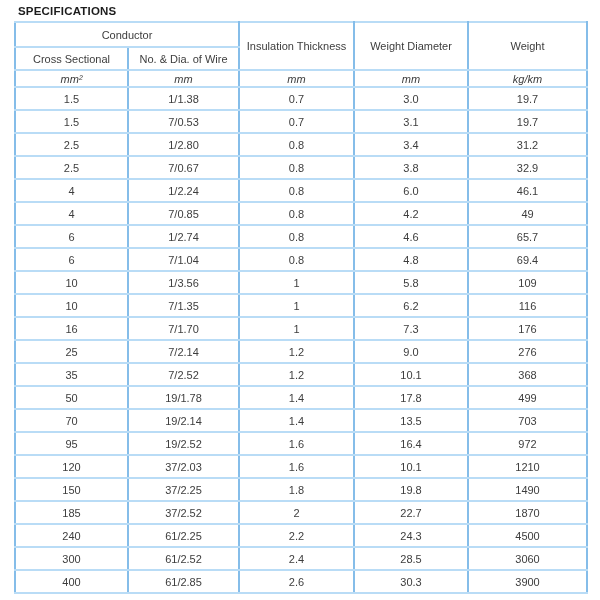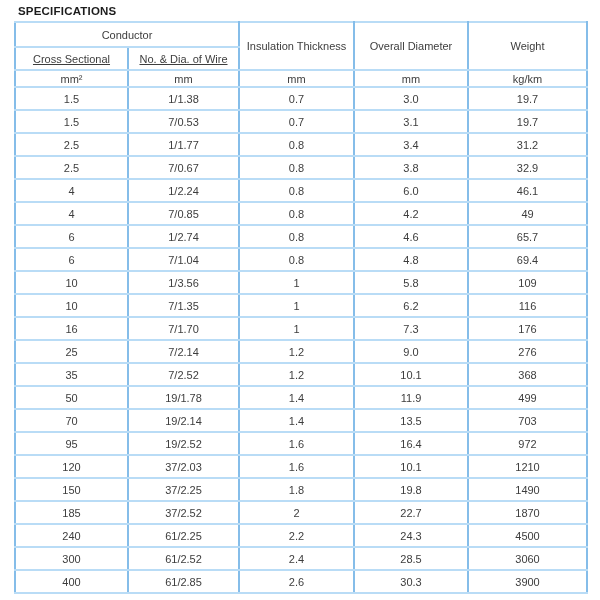--- a/index.html
+++ b/index.html
@@ -39,43 +39,43 @@
     vertical-align: middle;
     font-size: 11px;
     font-weight: normal;
     color: #3d3d3d;
     padding: 0;
     background: #ffffff;
     overflow: hidden;
     white-space: nowrap;
   }
   .spec-table thead tr.group-row th { height: 23px; }
-  .spec-table thead tr.sub-row th   { height: 21px; text-decoration: underline; }
-  .spec-table thead tr.units-row th { height: 15px; }
+  .spec-table thead tr.sub-row th   { height: 21px; }
+  .spec-table thead tr.units-row th { height: 15px; font-style: italic; }
   .spec-table tbody td              { height: 21px; }
 </style>
 </head>
 <body>
 
 <div class="page">
   <h1 class="page-title">SPECIFICATIONS</h1>
 
   <table class="spec-table">
     <colgroup>
       <col style="width:113px">
       <col style="width:111px">
       <col style="width:115px">
       <col style="width:114px">
       <col style="width:119px">
     </colgroup>
     <thead>
       <tr class="group-row">
         <th colspan="2">Conductor</th>
         <th rowspan="2">Insulation Thickness</th>
-        <th rowspan="2">Overall Diameter</th>
+        <th rowspan="2">Weight Diameter</th>
         <th rowspan="2">Weight</th>
       </tr>
       <tr class="sub-row">
         <th>Cross Sectional</th>
         <th>No. &amp; Dia. of Wire</th>
       </tr>
       <tr class="units-row">
         <th>mm²</th>
         <th>mm</th>
         <th>mm</th>
@@ -93,21 +93,21 @@
         </tr>
         <tr>
           <td>1.5</td>
           <td>7/0.53</td>
           <td>0.7</td>
           <td>3.1</td>
           <td>19.7</td>
         </tr>
         <tr>
           <td>2.5</td>
-          <td>1/1.77</td>
+          <td>1/2.80</td>
           <td>0.8</td>
           <td>3.4</td>
           <td>31.2</td>
         </tr>
         <tr>
           <td>2.5</td>
           <td>7/0.67</td>
           <td>0.8</td>
           <td>3.8</td>
           <td>32.9</td>
@@ -172,21 +172,21 @@
           <td>35</td>
           <td>7/2.52</td>
           <td>1.2</td>
           <td>10.1</td>
           <td>368</td>
         </tr>
         <tr>
           <td>50</td>
           <td>19/1.78</td>
           <td>1.4</td>
-          <td>11.9</td>
+          <td>17.8</td>
           <td>499</td>
         </tr>
         <tr>
           <td>70</td>
           <td>19/2.14</td>
           <td>1.4</td>
           <td>13.5</td>
           <td>703</td>
         </tr>
         <tr>

